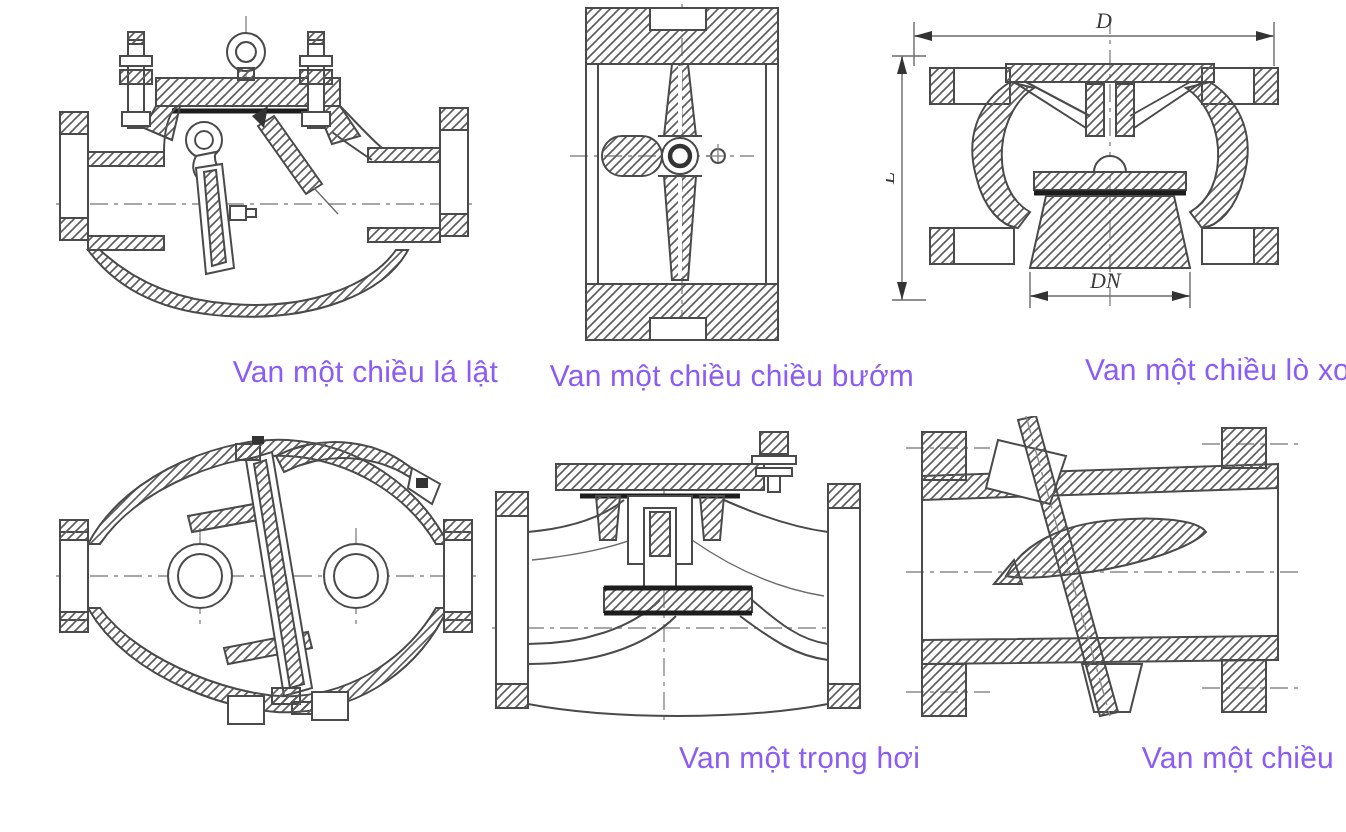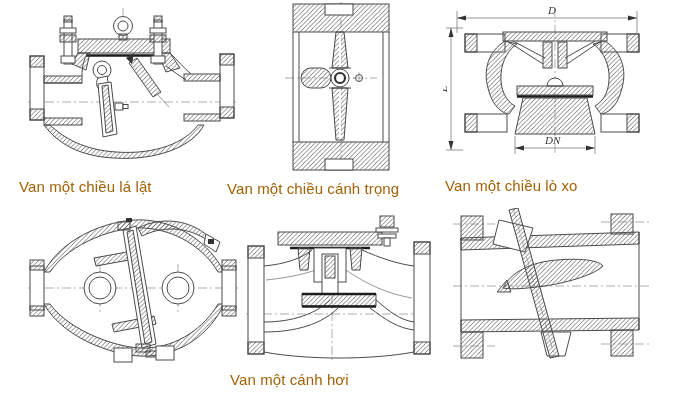--- a/index.html
+++ b/index.html
@@ -1,19 +1,19 @@
 <!DOCTYPE html>
 <html><head>
 <meta charset="utf-8">
 <style>
   html,body{margin:0;padding:0;background:#fff;}
   .canvas{position:relative;width:673px;height:416px;background:#ffffff;overflow:hidden;
           font-family:"Liberation Sans",sans-serif;}
   .drawing{position:absolute;}
-  .cap{position:absolute;width:230px;text-align:left;font-size:15px;color:#a16207;
+  .cap{position:absolute;width:230px;text-align:right;font-size:15px;color:#8b5cf6;
        letter-spacing:0.1px;white-space:nowrap;}
   svg .ln{fill:none;stroke:#4a4a4a;stroke-width:1;}
   svg .thin{fill:none;stroke:#6a6a6a;stroke-width:0.7;}
   svg .wf{fill:#ffffff;stroke:#4a4a4a;stroke-width:1;}
   svg .hf{fill:url(#h);stroke:#4a4a4a;stroke-width:1;}
   svg .cl{fill:none;stroke:#8a8a8a;stroke-width:0.7;stroke-dasharray:9 3 2 3;}
   svg .thk{fill:none;stroke:#1d1d1d;stroke-width:2.4;}
   svg .dk{fill:#333;stroke:none;}
   svg .dim{font:italic 11px "Liberation Serif",serif;fill:#3a3a3a;}
 </style>
@@ -259,17 +259,18 @@
     <polygon class="wf" points="88,124 118,124 112,148 94,148"></polygon>
 
     <polygon class="hf" points="56,2 65,0 106,148 97,150"></polygon>
     <line class="cl" x1="60" y1="0" x2="102" y2="150"></line>
 
     <path class="hf" d="M50,80 C58,64 78,54 104,52 C126,50 146,52 150,58 C142,66 118,74 92,78 C76,80 60,82 50,80 Z"></path>
     <polygon class="hf" points="44,84 54,72 58,84"></polygon>
   </svg>
 
   <div class="cap" style="left:19px;top:178px">Van một chiều lá lật</div>
-  <div class="cap" style="left:227px;top:180px">Van một chiều cánh trọng</div>
+  <div class="cap" style="left:227px;top:180px">Van một chiều chiều bướm</div>
   <div class="cap" style="left:445px;top:177px">Van một chiều lò xo</div>
-  <div class="cap" style="left:230px;top:371px">Van một cánh hơi</div>
+  <div class="cap" style="left:230px;top:371px">Van một trọng hơi</div>
+  <div class="cap" style="left:437px;top:371px">Van một chiều</div>
 
 </div>
 
 </body></html>

